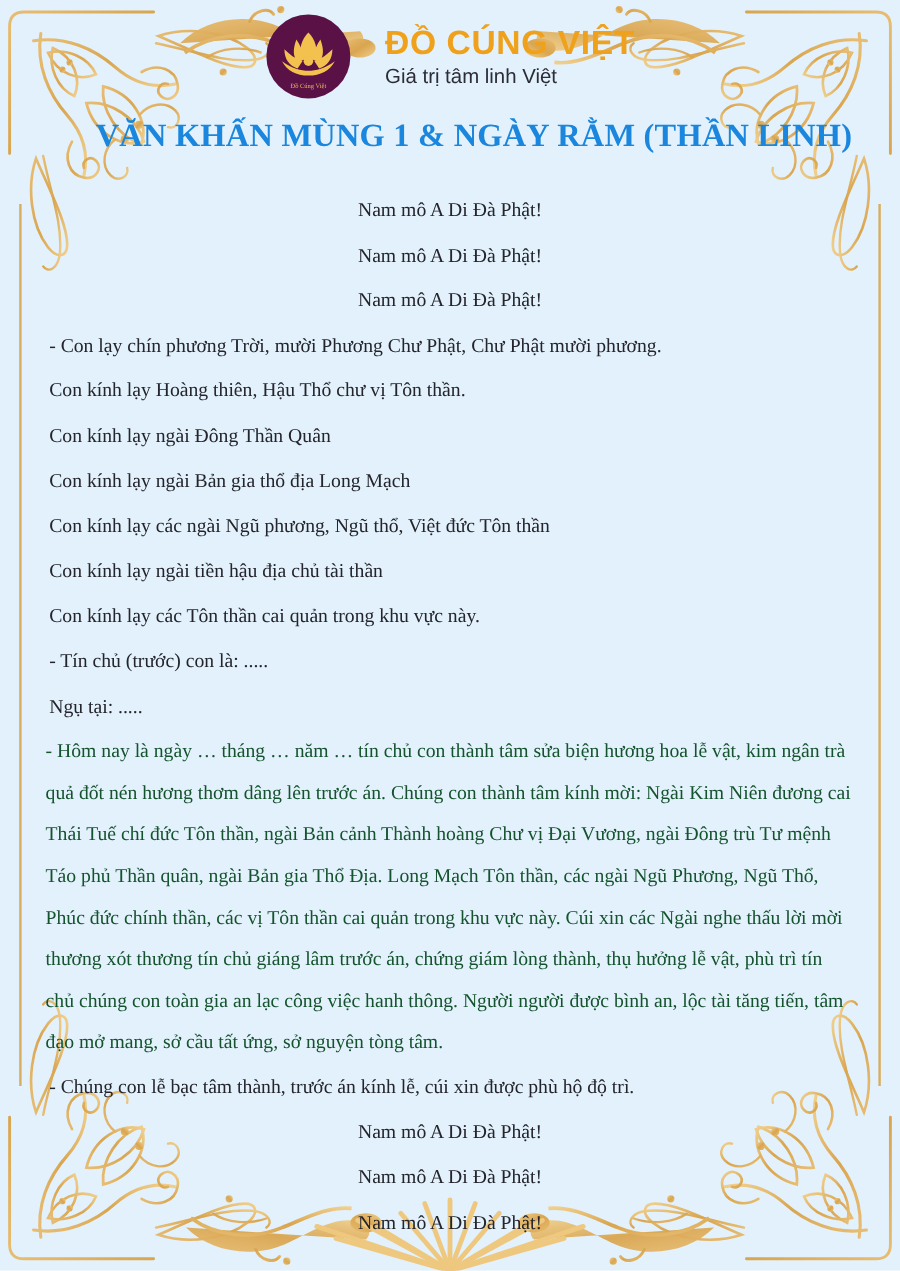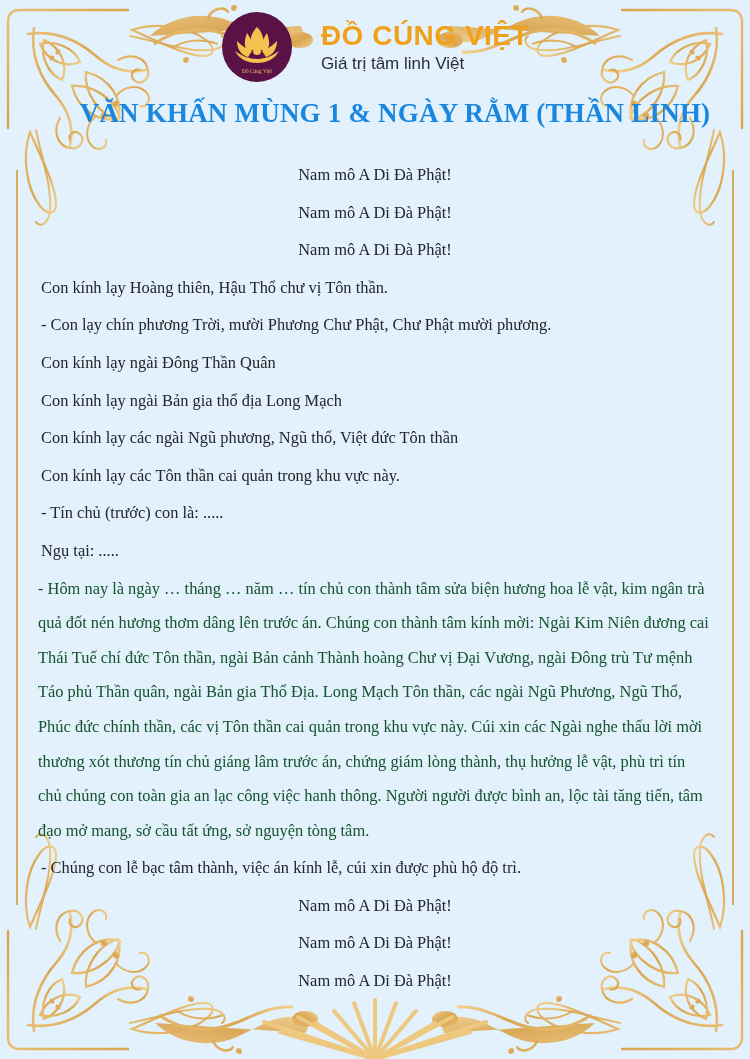--- a/index.html
+++ b/index.html
@@ -229,32 +229,33 @@
     </div>
   </div>
 
   <div class="doc-title">VĂN KHẤN MÙNG 1 &amp; NGÀY RẰM (THẦN LINH)</div>
 
   <div class="body-wrap">
     <p class="line center">Nam mô A Di Đà Phật!</p>
     <p class="line center">Nam mô A Di Đà Phật!</p>
     <p class="line center">Nam mô A Di Đà Phật!</p>
 
+    <p class="line">- Con lạy chín phương Trời, mười Phương Chư Phật, Chư Phật mười phương.</p>
     <p class="line">Con kính lạy Hoàng thiên, Hậu Thổ chư vị Tôn thần.</p>
-    <p class="line">- Con lạy chín phương Trời, mười Phương Chư Phật, Chư Phật mười phương.</p>
     <p class="line">Con kính lạy ngài Đông Thần Quân</p>
     <p class="line">Con kính lạy ngài Bản gia thổ địa Long Mạch</p>
     <p class="line">Con kính lạy các ngài Ngũ phương, Ngũ thổ, Việt đức Tôn thần</p>
+    <p class="line">Con kính lạy ngài tiền hậu địa chủ tài thần</p>
     <p class="line">Con kính lạy các Tôn thần cai quản trong khu vực này.</p>
 
     <p class="line">- Tín chủ (trước) con là: .....</p>
     <p class="line">Ngụ tại: .....</p>
 
     <p class="para">- Hôm nay là ngày … tháng … năm … tín chủ con thành tâm sửa biện hương hoa lễ vật, kim ngân trà quả đốt nén hương thơm dâng lên trước án. Chúng con thành tâm kính mời: Ngài Kim Niên đương cai Thái Tuế chí đức Tôn thần, ngài Bản cảnh Thành hoàng Chư vị Đại Vương, ngài Đông trù Tư mệnh Táo phủ Thần quân, ngài Bản gia Thổ Địa. Long Mạch Tôn thần, các ngài Ngũ Phương, Ngũ Thổ, Phúc đức chính thần, các vị Tôn thần cai quản trong khu vực này. Cúi xin các Ngài nghe thấu lời mời thương xót thương tín chủ giáng lâm trước án, chứng giám lòng thành, thụ hưởng lễ vật, phù trì tín chủ chúng con toàn gia an lạc công việc hanh thông. Người người được bình an, lộc tài tăng tiến, tâm đạo mở mang, sở cầu tất ứng, sở nguyện tòng tâm.</p>
 
-    <p class="line">- Chúng con lễ bạc tâm thành, việc án kính lễ, cúi xin được phù hộ độ trì.</p>
+    <p class="line">- Chúng con lễ bạc tâm thành, trước án kính lễ, cúi xin được phù hộ độ trì.</p>
 
     <p class="line center">Nam mô A Di Đà Phật!</p>
     <p class="line center">Nam mô A Di Đà Phật!</p>
     <p class="line center">Nam mô A Di Đà Phật!</p>
   </div>
 
 </div>
 
 </body></html>

